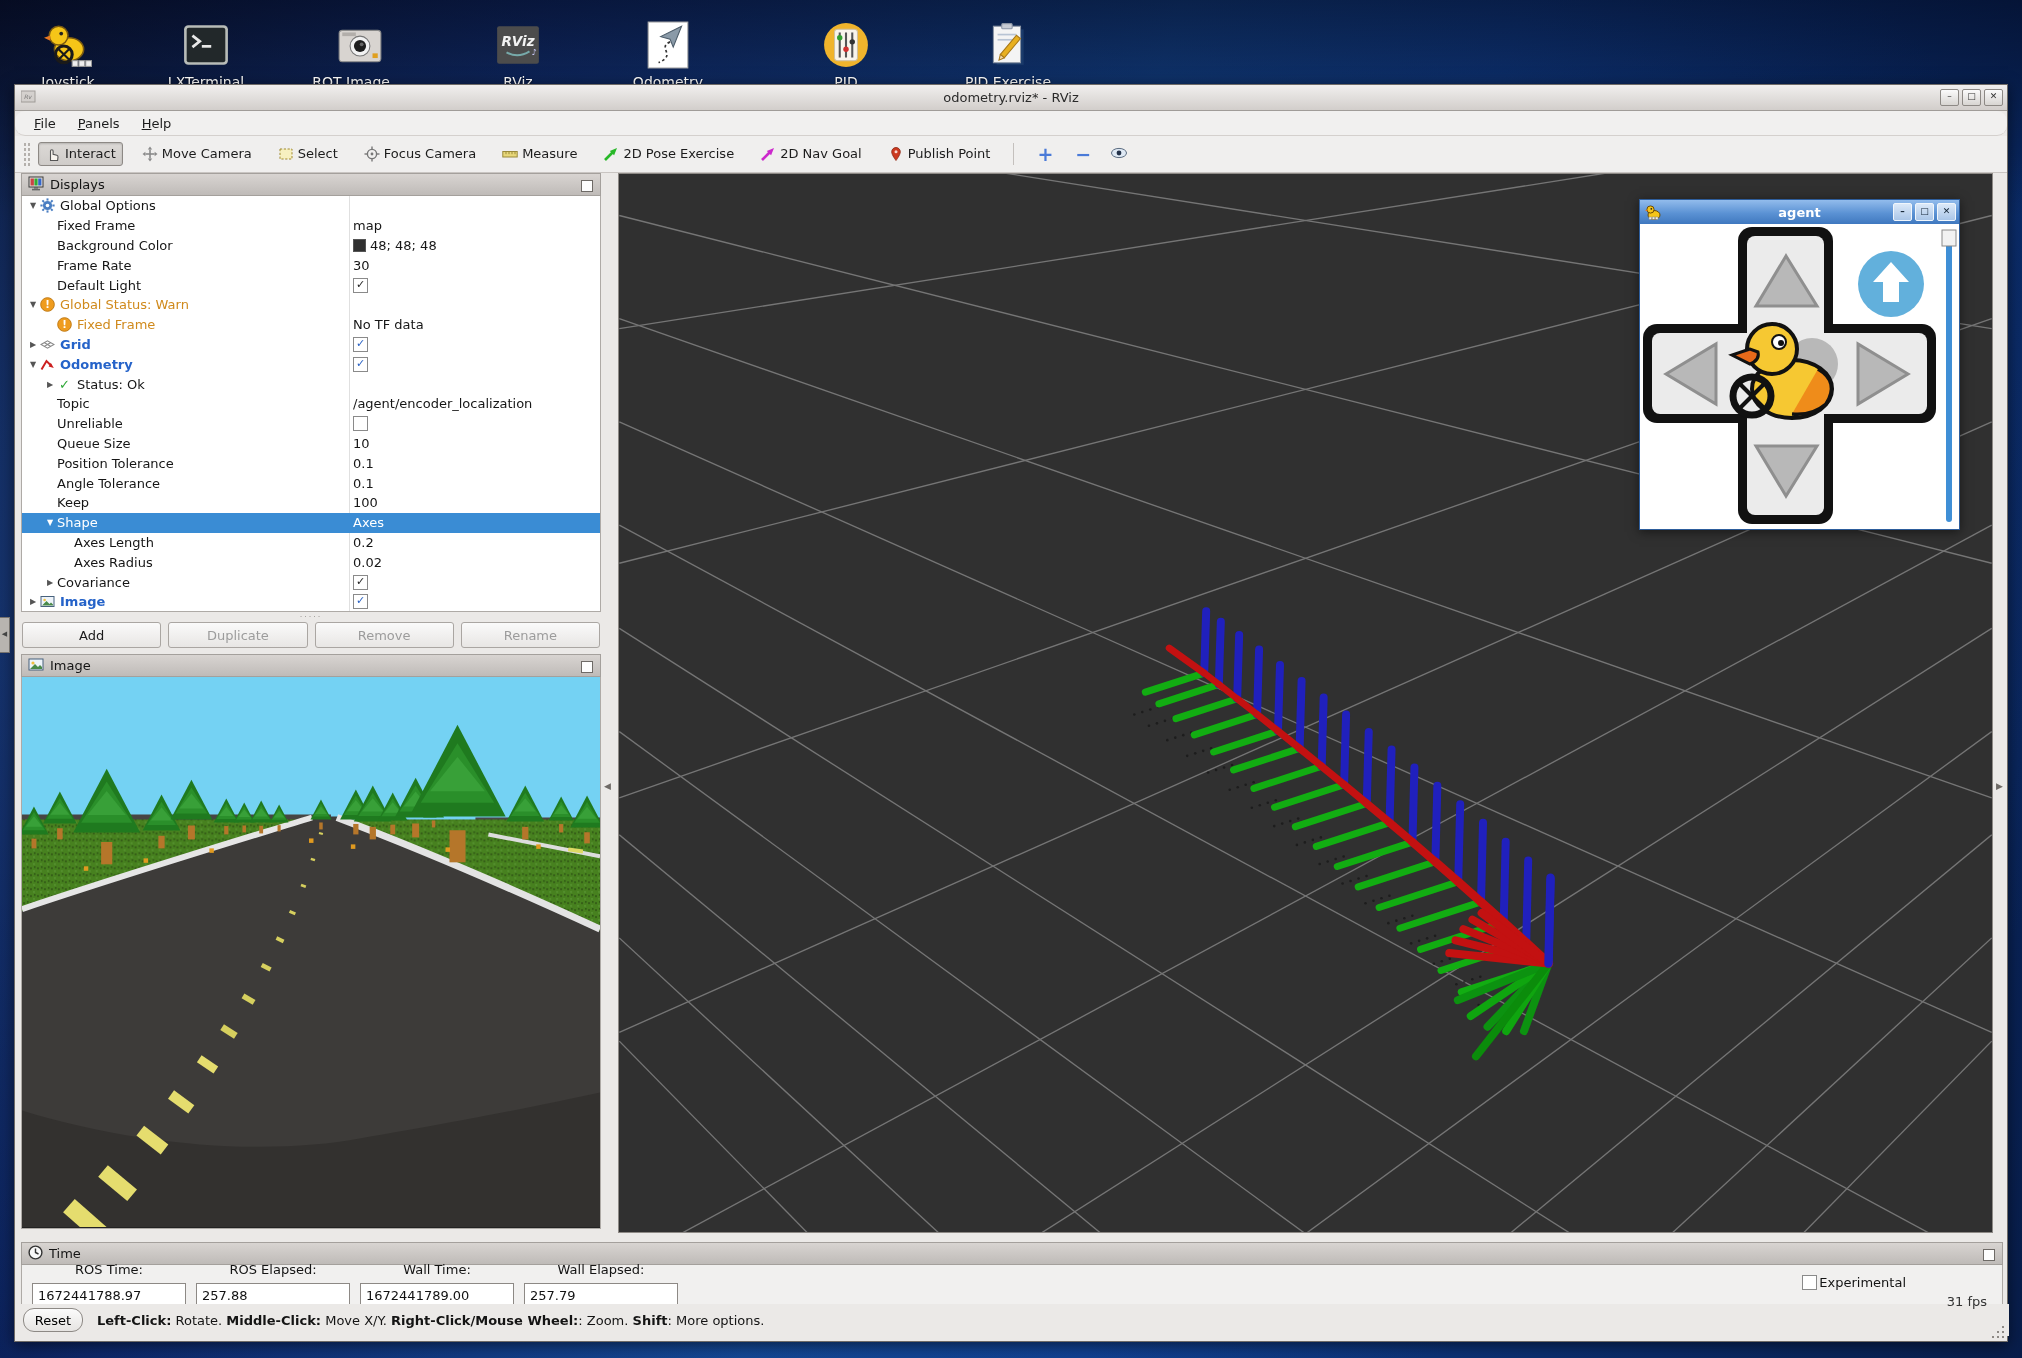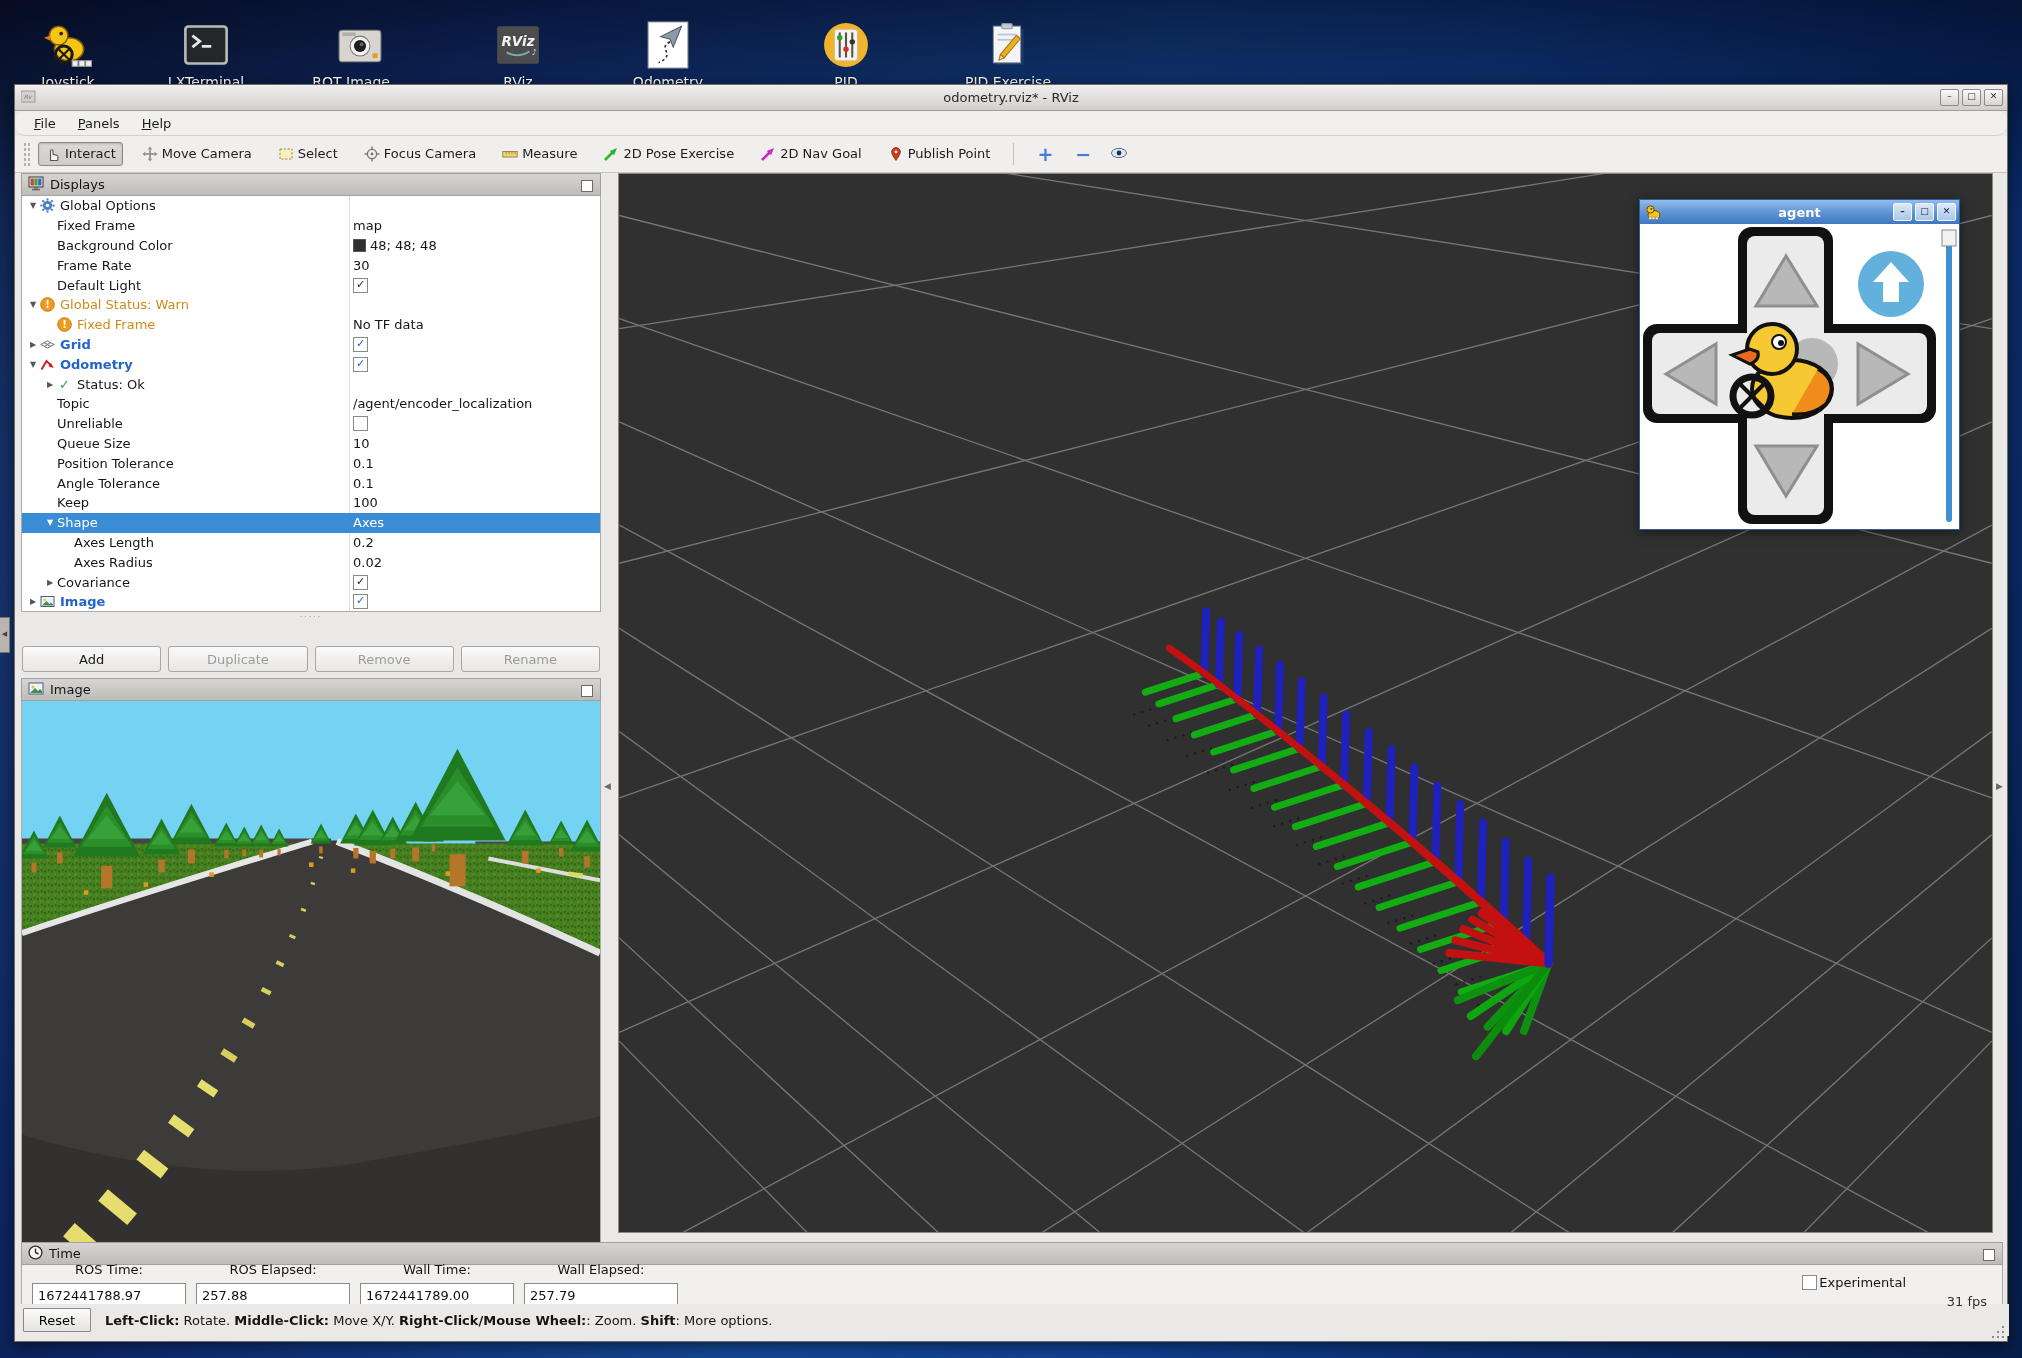--- a/index.html
+++ b/index.html
@@ -44,21 +44,21 @@
   .tico{width:20px;height:16px;flex:none;display:inline-flex;align-items:center;}
   .tlabel.warn{color:#d08a1c;}
   .tlabel.display{color:#2563c9;font-weight:bold;}
   .tval{position:absolute;left:331px;display:flex;align-items:center;gap:4px;}
   .cb{width:13px;height:13px;border:1px solid #8a8a8a;background:#fff;font-size:11px;line-height:12px;text-align:center;flex:none;}
   .cb.blue{color:#2a62c4;}
   .cb.black{color:#222;}
   .swatch{width:11px;height:11px;background:#303030;border:1px solid #555;flex:none;}
   .treedots{height:8px;text-align:center;color:#9a9692;font-size:8px;letter-spacing:2px;line-height:6px;}
   .btnrow{display:flex;gap:7px;padding:2px 1px 6px 1px;}
-  .btnrow button{flex:1;height:26px;background:linear-gradient(#fafafa,#e8e6e4);border:1px solid #aaa6a2;border-radius:3px;font-size:13px;font-family:inherit;color:#1a1a1a;margin-top:24px;}
+  .btnrow button{flex:1;height:26px;background:linear-gradient(#fafafa,#e8e6e4);border:1px solid #aaa6a2;border-radius:3px;font-size:13px;font-family:inherit;color:#1a1a1a;}
   .btnrow button:disabled{color:#9c9c9c;}
   .imgview{height:552px;border:1px solid #aeaaa6;border-top:none;box-sizing:border-box;background:#222;}
   .imgview svg{display:block;}
   
   .vsplit{position:absolute;left:586px;top:88px;width:17px;height:1060px;}
   .vsplit .arr,.rightedge .arr{position:absolute;top:608px;left:3px;font-size:9px;color:#6e6a66;}
   .rightedge{position:absolute;left:1978px;top:88px;width:14px;height:1060px;}
   .viewport{position:absolute;left:603px;top:88px;width:1375px;height:1060px;background:#303030;border:1px solid #8d8985;box-sizing:border-box;overflow:hidden;}
   .viewport svg{position:absolute;left:0;top:0;}
   
@@ -68,21 +68,21 @@
   .abtns{position:absolute;right:3px;top:3px;display:flex;gap:3px;}
   .abtn{width:17px;height:16px;background:linear-gradient(#dce9f8,#aac6e8);border:1px solid #f0f6fc;border-radius:2px;font-size:9px;line-height:14px;text-align:center;color:#123;font-weight:bold;}
   .abody{position:relative;height:305px;background:#fff;}
   
   .timepanel{position:absolute;left:6px;top:1157px;width:1982px;}
   .timebody{height:40px;background:#f1f0ef;border:1px solid #aeaaa6;border-top:none;box-sizing:border-box;display:flex;align-items:center;font-size:13px;color:#141414;position:relative;}
   .tfield{display:flex;align-items:center;gap:6px;margin-left:10px;flex-direction:column;}
   .tfield input{width:142px;height:22px;border:1px solid #8d8985;background:#fff;font-family:inherit;font-size:13px;padding:0 5px;color:#111;}
   .expwrap{position:absolute;right:96px;top:10px;display:flex;align-items:center;gap:2px;}
   .statusbar{position:absolute;left:0;top:1219px;width:1994px;height:32px;background:#ebe9e7;display:flex;align-items:center;font-size:13px;color:#141414;}
-  .statusbar .reset{margin-left:8px;width:68px;height:24px;background:linear-gradient(#fbfbfb,#e6e4e2);border:1px solid #8d8985;border-radius:1px;font-size:13px;font-family:inherit;}
+  .statusbar .reset{margin-left:8px;width:60px;height:24px;background:linear-gradient(#fbfbfb,#e6e4e2);border:1px solid #8d8985;border-radius:11px;font-size:13px;font-family:inherit;}
   .statusbar .help{margin-left:14px;}
   .statusbar .fps{position:absolute;right:22px;top:-10px;color:#333;}
   .grip{position:absolute;right:3px;bottom:3px;width:13px;height:13px;}
   .grip i{position:absolute;width:2px;height:2px;background:#8d8985;}
   .edgetab{position:absolute;left:0;top:617px;width:9px;height:34px;background:#b8b4b0;border:1px solid #76726e;border-left:none;font-size:7px;color:#444;line-height:32px;text-align:center;}
 </style>
 </head>
 <body>
 
 <div id="desktop-icons">

